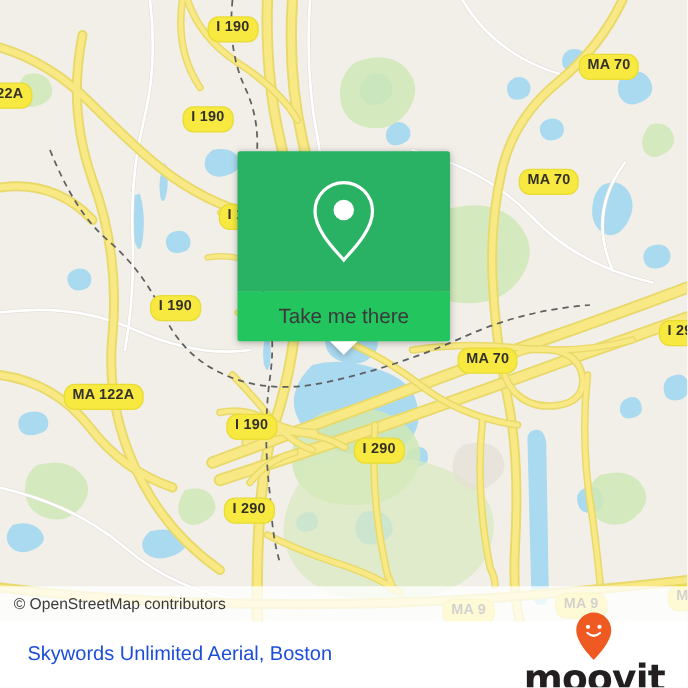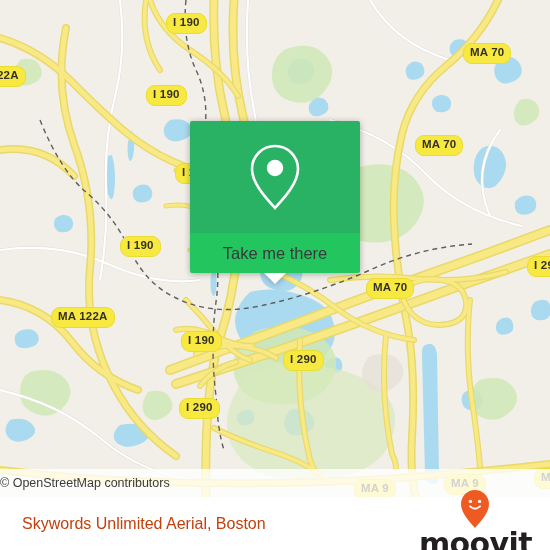--- a/index.html
+++ b/index.html
@@ -50,20 +50,21 @@
   #attribution {
     position: absolute;
     left: 0;
     bottom: 0;
     width: 550px;
     height: 28px;
     background: rgba(255,255,255,0.78);
     display: flex;
     align-items: center;
     box-sizing: border-box;
+    padding-left: 11px;
   }
   #attribution span {
     font-size: 12.5px;
     color: #3b3b3b;
     font-family: "Liberation Sans", sans-serif;
   }
 
   
   #callout {
     position: absolute;
@@ -112,21 +113,21 @@
     height: 53px;
     background: #ffffff;
     display: flex;
     align-items: center;
     justify-content: space-between;
     box-sizing: border-box;
     padding: 0 18px 0 22px;
   }
   #footer-title {
     font-size: 16px;
-    color: #c2410c;
+    color: #1d4ed8;
     font-family: "Liberation Sans", sans-serif;
     white-space: nowrap;
   }
   #brand {
     display: flex;
     align-items: center;
     gap: 0;
     flex-direction: column;
   }
   #brand-word {

